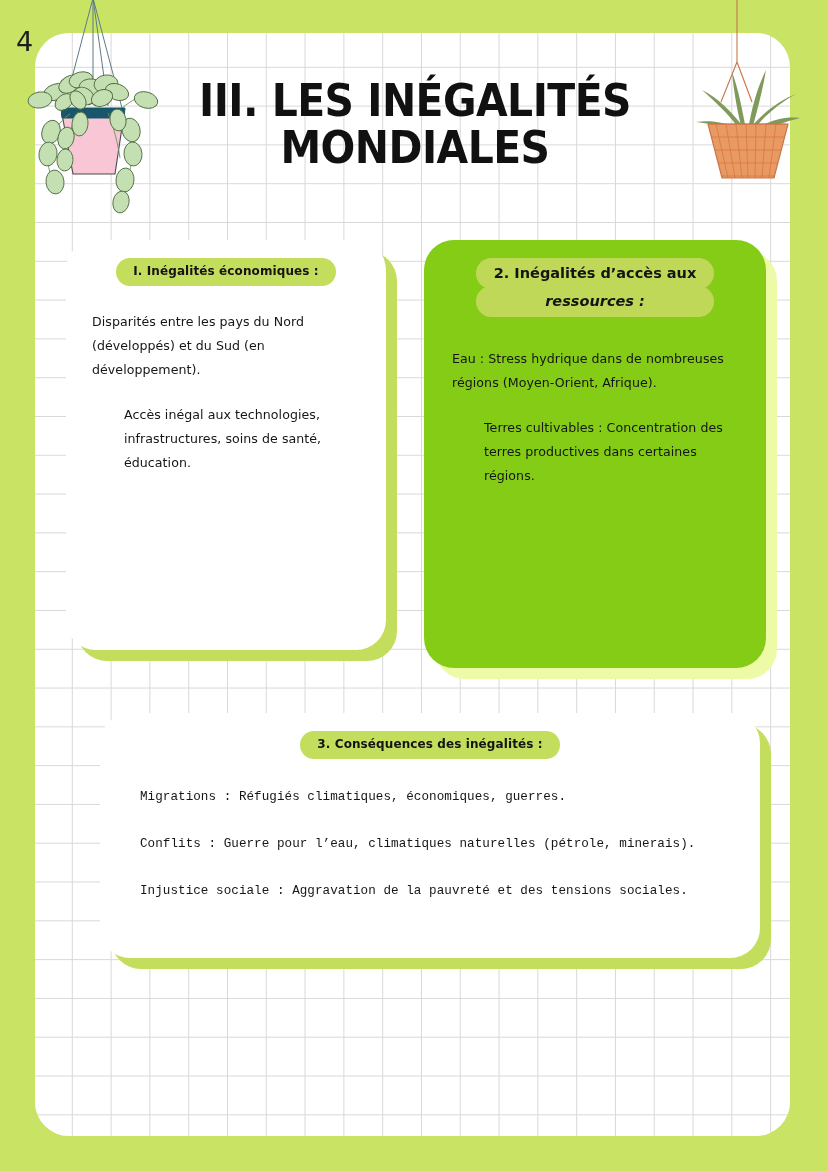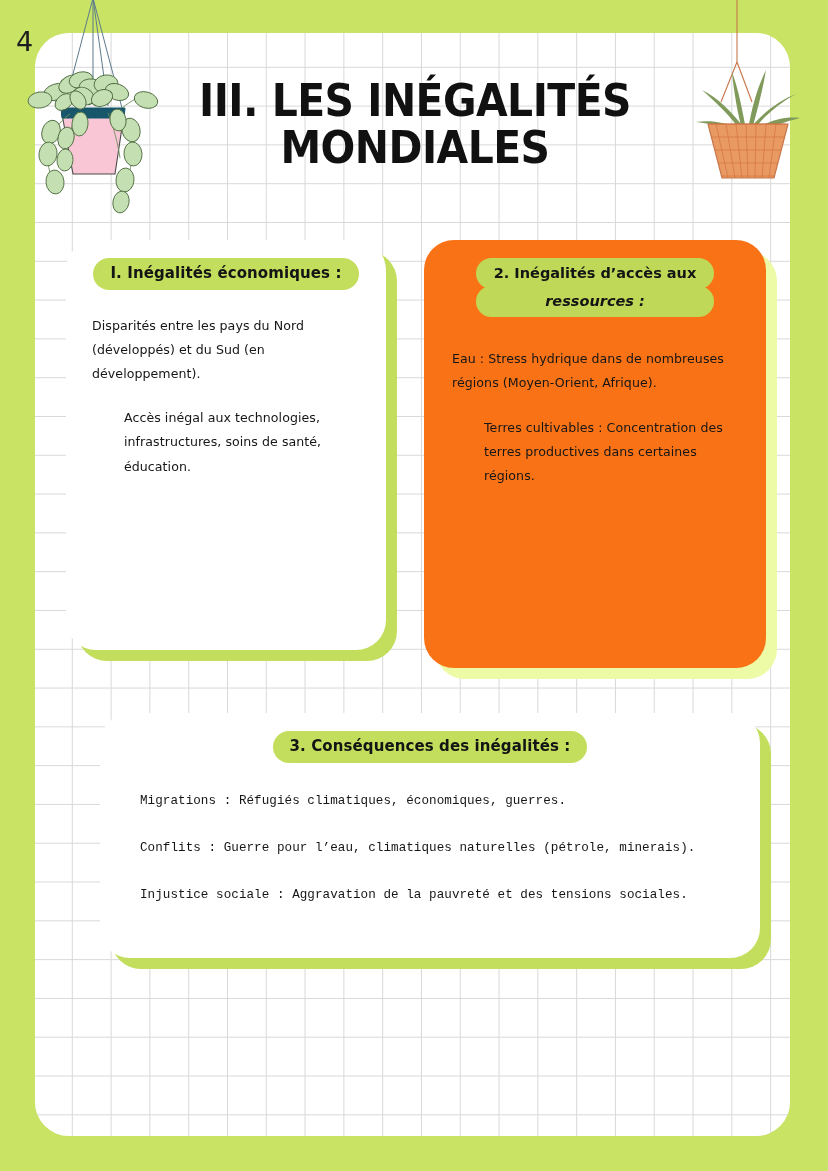--- a/index.html
+++ b/index.html
@@ -113,21 +113,21 @@
   .card .face {
     position: relative;
     width: 100%;
     height: 100%;
     border-radius: 30px;
     box-sizing: border-box;
     z-index: 1;
     overflow: hidden;
   }
   .card.white .face { background: #ffffff; }
-  .card.lime  .face { background: #f97316; }
+  .card.lime  .face { background: #84cc16; }
   .card.lime .shadow { background: #edfaa6; }
 
   
   #card-economic { left: 66px;  top: 240px; width: 320px; height: 410px; }
   
   #card-resources { left: 424px; top: 240px; width: 342px; height: 428px; }
   
   #card-consequences { left: 100px; top: 713px; width: 660px; height: 245px; }
 
   
@@ -135,21 +135,21 @@
     text-align: center;
     padding-top: 18px;
   }
   .pill {
     display: inline-block;
     background: #c2de5c;
     color: #141414;
     border-radius: 22px;
     padding: 6px 17px 7px;
     font-family: "DejaVu Sans", sans-serif;
-    font-size: 15px;
+    font-size: 12px;
     font-weight: 600;
     letter-spacing: 0.1px;
     line-height: 1.25;
     white-space: nowrap;
   }
   .pill-multi {
     display: inline-block;
     text-align: center;
   }
   .pill-multi .pill-line {

